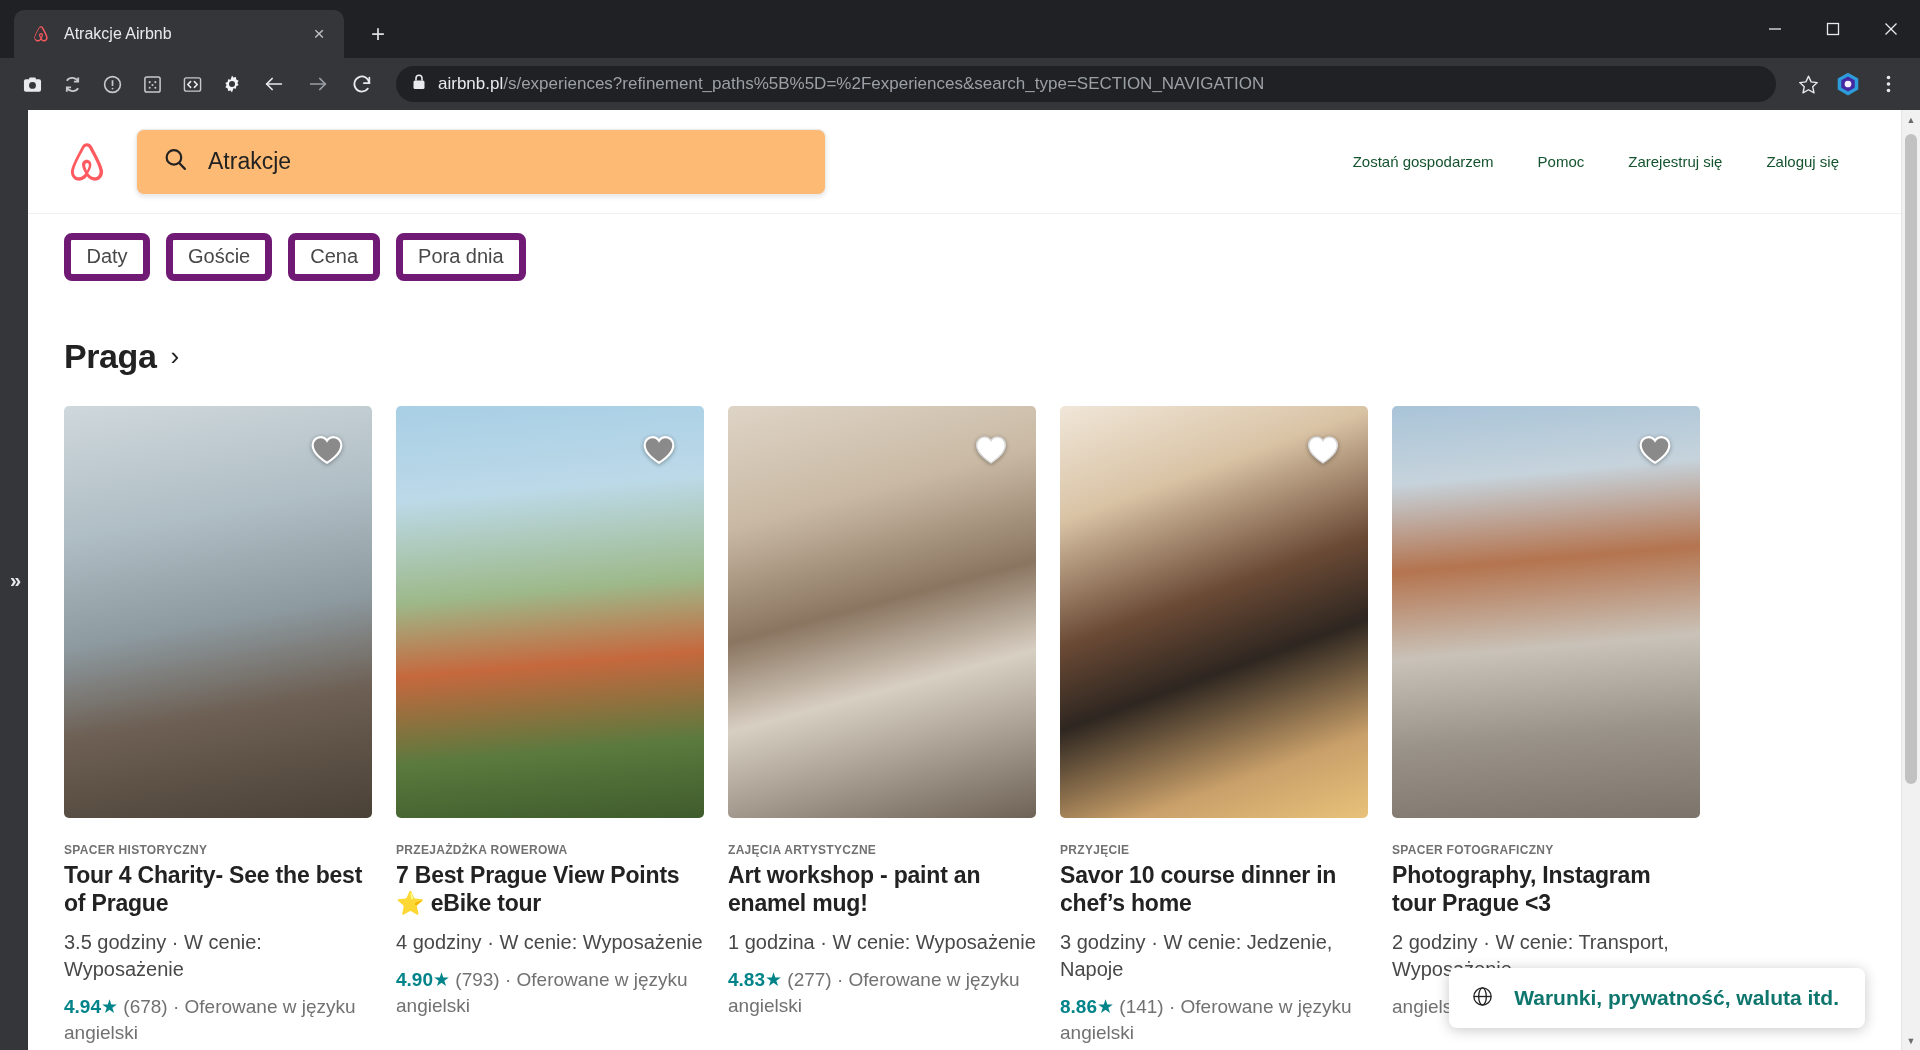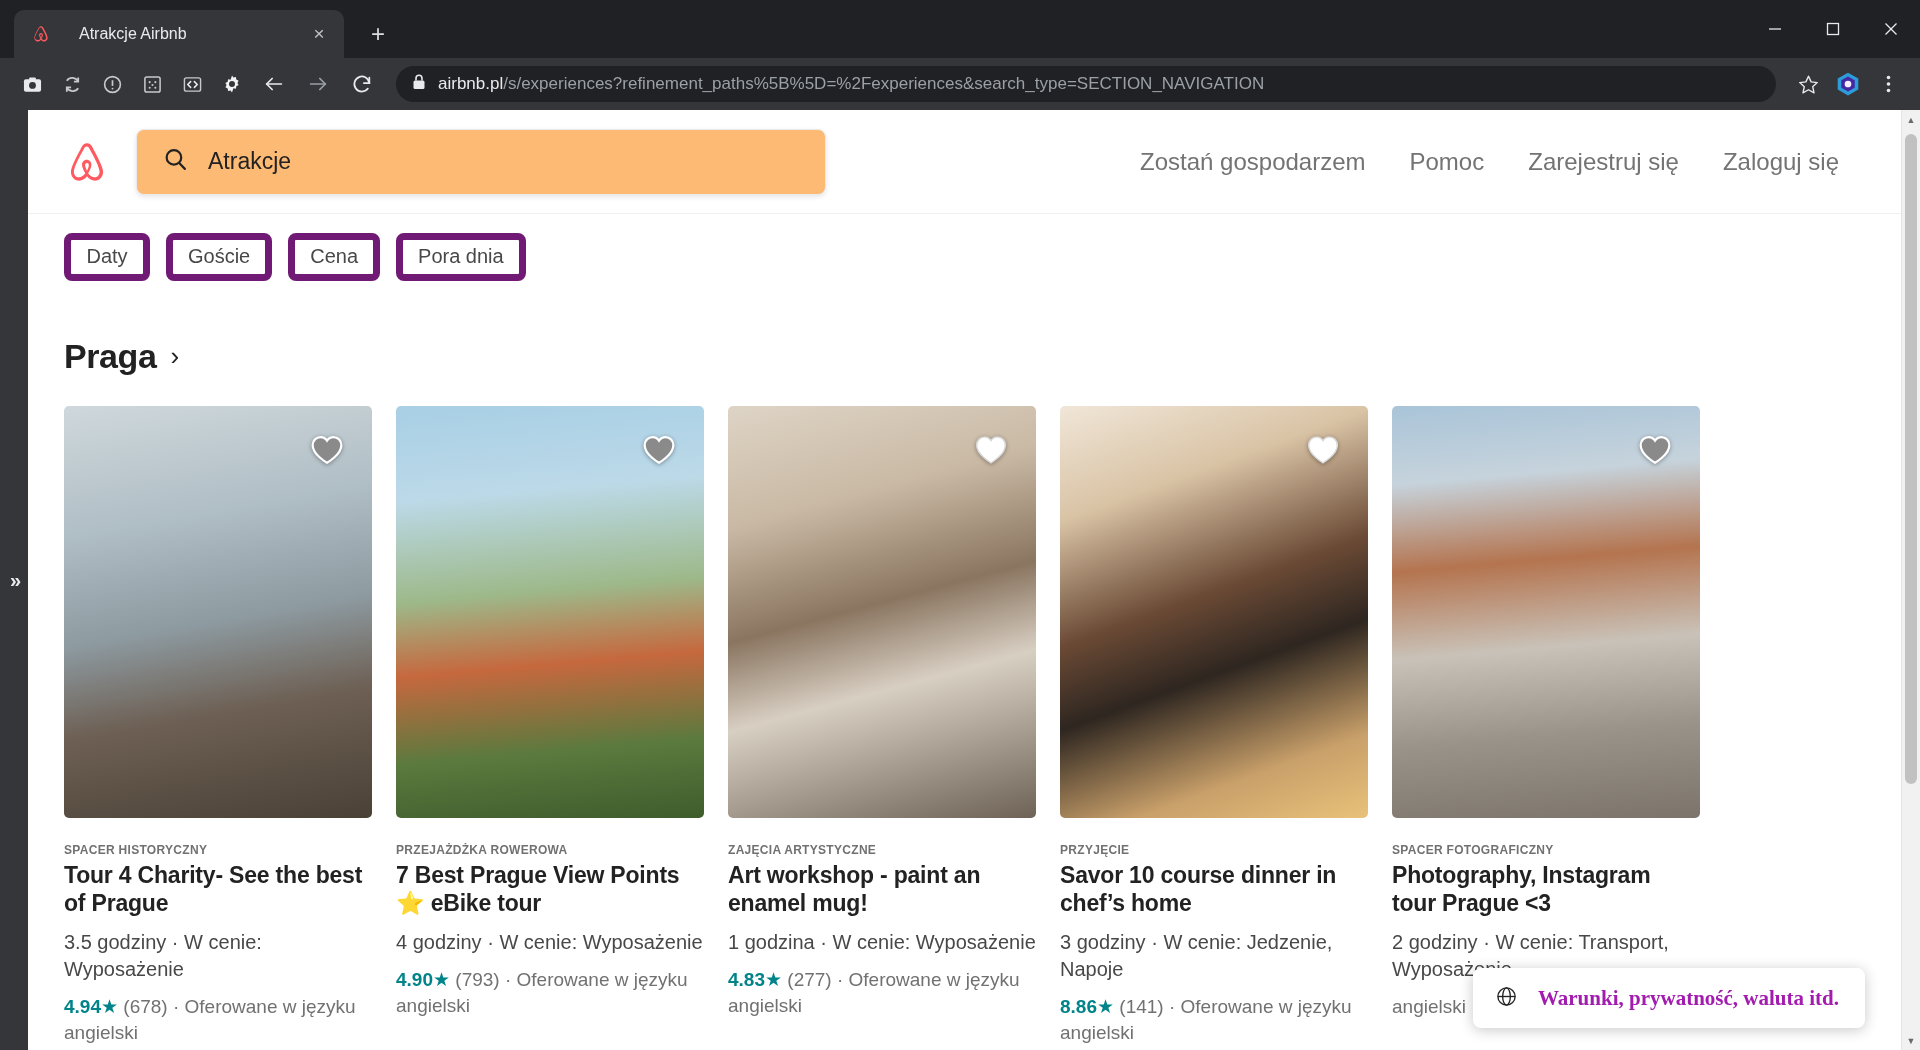--- a/index.html
+++ b/index.html
@@ -11,21 +11,21 @@
 
   
   .browser { width: 1920px; height: 1050px; display: flex; flex-direction: column; background: #35363a; }
 
   .tabstrip { height: 58px; background: #202124; display: flex; align-items: flex-end; padding-left: 14px; position: relative; flex: 0 0 58px; }
   .tab {
     width: 330px; height: 48px; background: #35363a; border-radius: 10px 10px 0 0;
     display: flex; align-items: center; padding: 0 12px 0 16px; gap: 12px; position: relative;
   }
   .tab-favicon { width: 22px; height: 22px; flex: 0 0 22px; display: flex; align-items: center; justify-content: center; }
-  .tab-title { color: #e8eaed; font-size: 16px; flex: 1; white-space: nowrap; overflow: hidden; text-overflow: ellipsis; margin-left: 15px; }
+  .tab-title { color: #e8eaed; font-size: 16px; flex: 1; white-space: nowrap; overflow: hidden; text-overflow: ellipsis; }
   .tab-close { color: #bdc1c6; font-size: 19px; width: 26px; height: 26px; display: flex; align-items: center; justify-content: center; border-radius: 50%; }
   .newtab { color: #dadce0; font-size: 24px; width: 36px; height: 36px; display: flex; align-items: center; justify-content: center; margin: 0 0 6px 16px; font-weight: 300; }
   .winbtns { position: absolute; right: 0; top: 0; height: 58px; display: flex; align-items: center; }
   .winbtn { width: 58px; height: 44px; display: flex; align-items: center; justify-content: center; color: #e8eaed; font-size: 15px; }
 
   .toolbar { height: 52px; background: #35363a; display: flex; align-items: center; padding: 0 14px; gap: 4px; flex: 0 0 52px; }
   .tbicon { width: 36px; height: 36px; display: flex; align-items: center; justify-content: center; color: #e8eaed; border-radius: 50%; flex: 0 0 36px; }
   .navicon { width: 40px; height: 40px; display: flex; align-items: center; justify-content: center; color: #e8eaed; font-size: 21px; flex: 0 0 40px; }
   .omnibox {
     flex: 1; height: 36px; background: #202124; border-radius: 18px; display: flex; align-items: center;
@@ -47,21 +47,21 @@
 
   
   .abnb-header { height: 103px; display: flex; align-items: center; padding: 0 40px 0 36px; background: #fff; }
   .logo { width: 46px; height: 48px; flex: 0 0 46px; }
   .searchbox {
     width: 690px; height: 66px; margin-left: 26px; background: #fdba74; border: 1px solid #ebebeb; border-radius: 8px;
     box-shadow: 0 2px 5px rgba(0,0,0,.10); display: flex; align-items: center; padding: 0 26px; gap: 20px;
   }
   .search-text { font-size: 23px; color: #222; }
   .navlinks { margin-left: auto; display: flex; align-items: center; gap: 0; }
-  .navlink { font-size: 24px; color: #737373; padding: 0 22px; white-space: nowrap; }
+  .navlink { font-size: 15px; color: #14532d; padding: 0 22px; white-space: nowrap; }
 
   .filterbar { padding: 6px 0 0 36px; display: flex; gap: 16px; background: #fff; border-top: 1px solid #f0f0f0; height: 80px; align-items: center; }
   .pill { height: 48px; min-width: 86px; padding: 0 15px; border: 7px solid #701a75; border-radius: 8px; display: flex; align-items: center; justify-content: center; font-size: 20px; color: #484848; background: #fff; }
 
   .section-title { padding: 44px 0 0 36px; display: flex; align-items: center; gap: 14px; }
   .section-title h2 { font-size: 34px; font-weight: bold; color: #222; letter-spacing: -0.4px; }
   .section-title .chev { font-size: 26px; color: #222; font-weight: 400; }
 
   .cards { display: flex; gap: 24px; padding: 30px 0 0 36px; }
   .card { width: 308px; flex: 0 0 308px; }
@@ -75,21 +75,21 @@
   .card-meta { margin-top: 12px; font-size: 20px; color: #484848; line-height: 1.35; }
   .card-rating { margin-top: 11px; font-size: 19px; color: #717171; line-height: 1.35; }
   .card-rating .score { color: #008489; font-weight: bold; }
   .card-rating .star { color: #008489; }
 
   .cookie-banner {
     position: absolute; right: 36px; bottom: 22px; background: #fff; border-radius: 8px;
     box-shadow: 0 2px 14px rgba(0,0,0,.22); height: 60px; display: flex; align-items: center;
     gap: 20px; padding: 0 26px 0 22px;
   }
-  .cookie-banner .txt { font-size: 21px; color: #a21caf; font-weight: 600; white-space: nowrap; font-family: Liberation Serif, serif; }
+  .cookie-banner .txt { font-size: 21px; color: #0f766e; font-weight: 600; white-space: nowrap; }
 
   
   .ph1 { background: linear-gradient(170deg,#cfd8dc 0%,#b0bec5 28%,#8d9aa0 52%,#6d5f53 72%,#4a4136 100%); }
   .ph2 { background: linear-gradient(175deg,#a8cfe5 0%,#bcd9e8 22%,#9db98a 45%,#c6683e 62%,#5a7a3e 82%,#3f5c2c 100%); }
   .ph3 { background: linear-gradient(165deg,#ded4c6 0%,#c9b9a4 25%,#8a7560 48%,#d8cfc3 66%,#6e6256 100%); }
   .ph4 { background: linear-gradient(160deg,#f0e6d8 0%,#d9c3a5 22%,#6b4a35 46%,#2e2620 62%,#c9a06a 84%,#e8c27a 100%); }
   .ph5 { background: linear-gradient(175deg,#a9c4d8 0%,#c6d3dc 18%,#b4744f 38%,#c9c2b8 58%,#9a938a 78%,#7c746b 100%); }
 </style>
 </head>
 <body>

